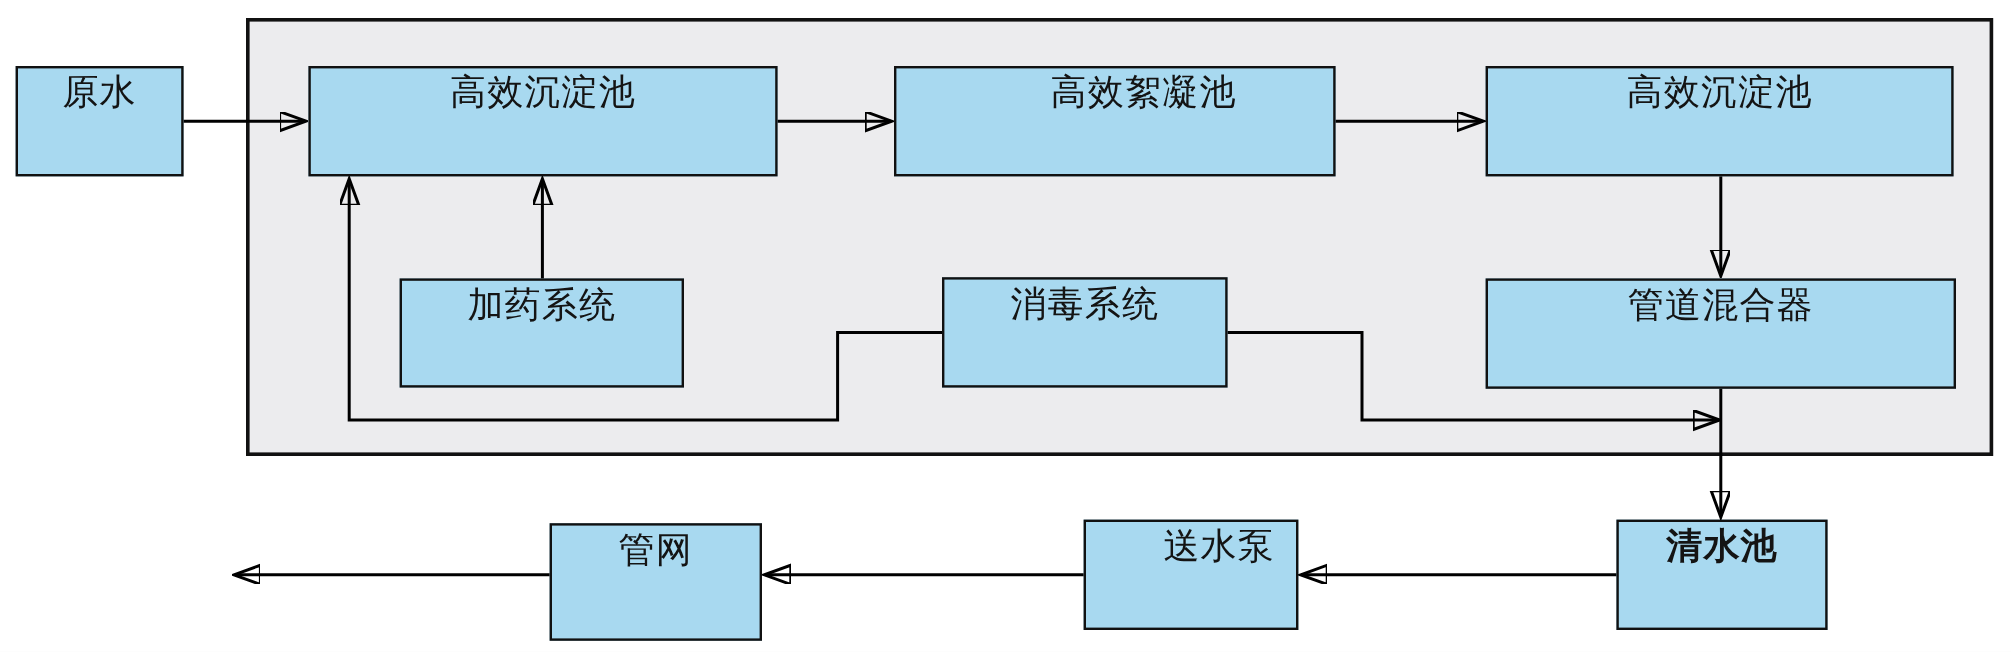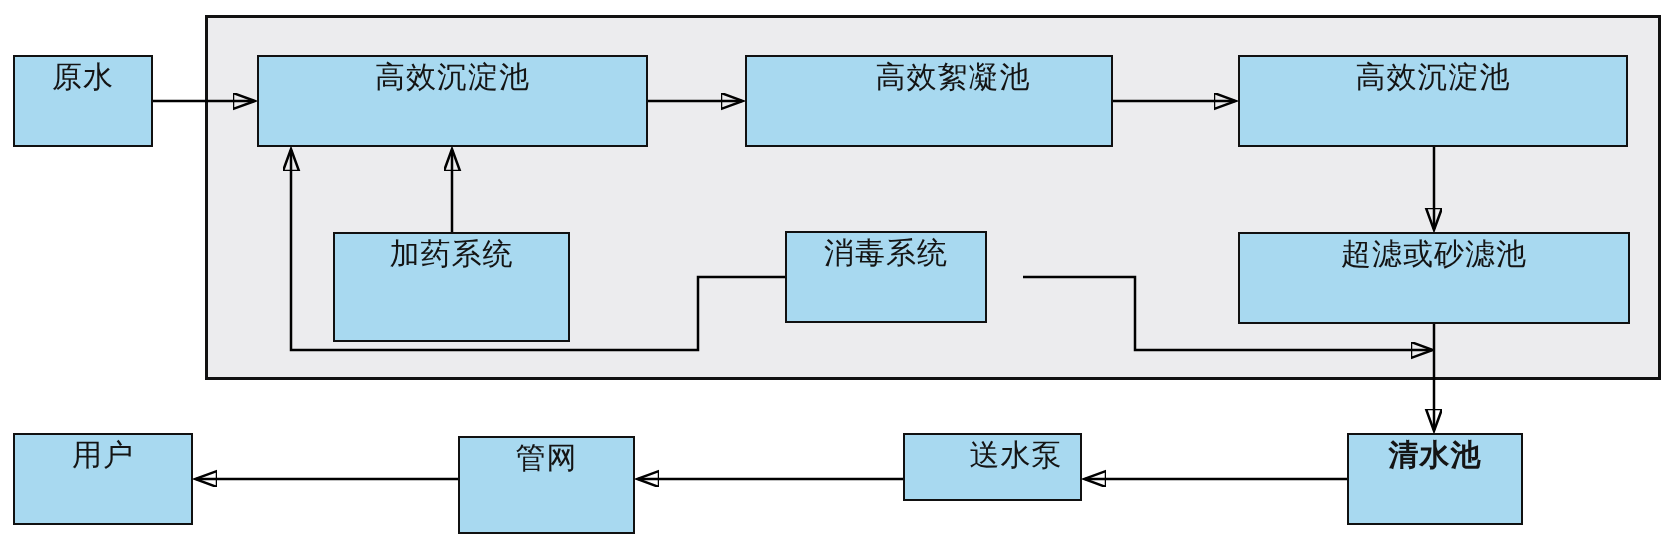--- a/index.html
+++ b/index.html
@@ -35,25 +35,25 @@
     font-size: 30px;
     color: #141414;
     letter-spacing: 1px;
     white-space: nowrap;
     z-index: 2;
   }
   .n-raw-water      { left: 13px;   top: 55px;  width: 140px; height: 92px; }
   .n-pipe-mixer     { left: 257px;  top: 55px;  width: 391px; height: 92px; }
   .n-flocculation   { left: 745px;  top: 55px;  width: 368px; height: 92px; padding-left: 48px; }
   .n-sedimentation  { left: 1238px; top: 55px;  width: 390px; height: 92px; }
-  .n-dosing         { left: 333px;  top: 232px; width: 237px; height: 110px; }
-  .n-disinfection   { left: 785px;  top: 231px; width: 202px; height: 92px; }
+  .n-dosing         { left: 333px;  top: 232px; width: 237px; height: 91px; }
+  .n-disinfection   { left: 785px;  top: 231px; width: 238px; height: 92px; }
   .n-filter         { left: 1238px; top: 232px; width: 392px; height: 92px; }
   .n-clear-water    { left: 1347px; top: 433px; width: 176px; height: 92px; font-weight: bold; }
-  .n-pump           { left: 903px;  top: 433px; width: 179px; height: 68px; padding-left: 47px; }
+  .n-pump           { left: 903px;  top: 433px; width: 179px; height: 92px; padding-left: 47px; }
   .n-pipe-network   { left: 458px;  top: 436px; width: 177px; height: 98px; }
   .n-users          { left: 13px;   top: 433px; width: 180px; height: 92px; }
   svg.wires {
     position: absolute;
     left: 0; top: 0;
     width: 1676px;
     height: 543px;
     z-index: 3;
     pointer-events: none;
   }
@@ -82,33 +82,30 @@
   <div class="node n-sedimentation">
     <span>高效沉淀池</span>
   </div>
   <div class="node n-dosing">
     <span>加药系统</span>
   </div>
   <div class="node n-disinfection">
     <span>消毒系统</span>
   </div>
   <div class="node n-filter">
-    <span>超滤或砂滤池</span>
+    <span>管道混合器</span>
   </div>
   <div class="node n-clear-water">
     <span>清水池</span>
   </div>
   <div class="node n-pump">
     <span>送水泵</span>
   </div>
   <div class="node n-pipe-network">
     <span>管网</span>
-  </div>
-  <div class="node n-users">
-    <span>用户</span>
   </div>
 
   <svg class="wires" viewBox="0 0 1676 543">
     <defs>
       <marker id="arrow" markerUnits="userSpaceOnUse" markerWidth="24" markerHeight="18" refX="21" refY="8" orient="auto">
         <path d="M0,0 L22,8 L0,16 Z" fill="#000000" stroke="none"></path>
       </marker>
     </defs>
     <path d="M153,101 L254,101" marker-end="url(#arrow)"></path>
     <path d="M648,101 L742,101" marker-end="url(#arrow)"></path>

